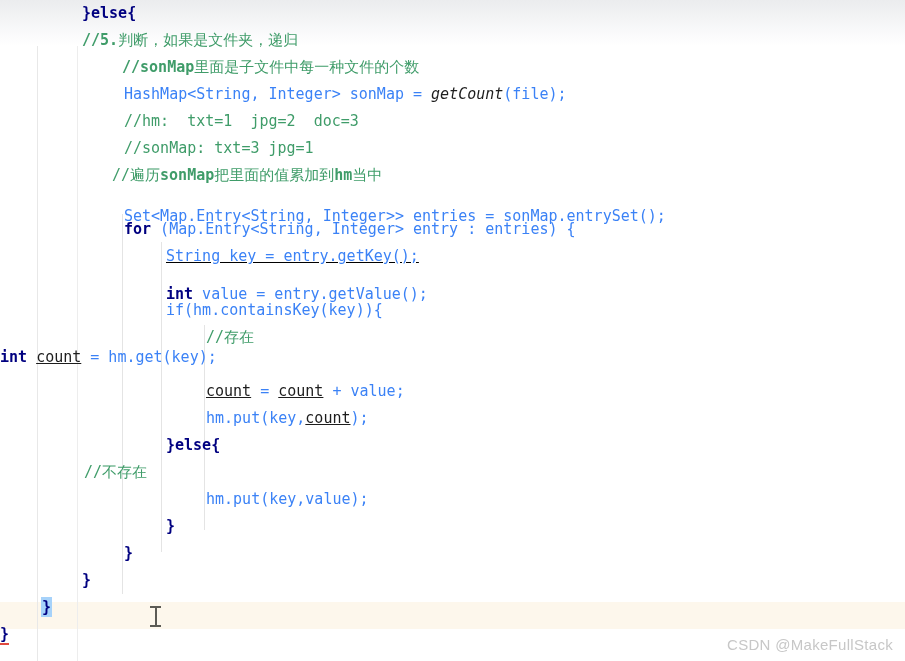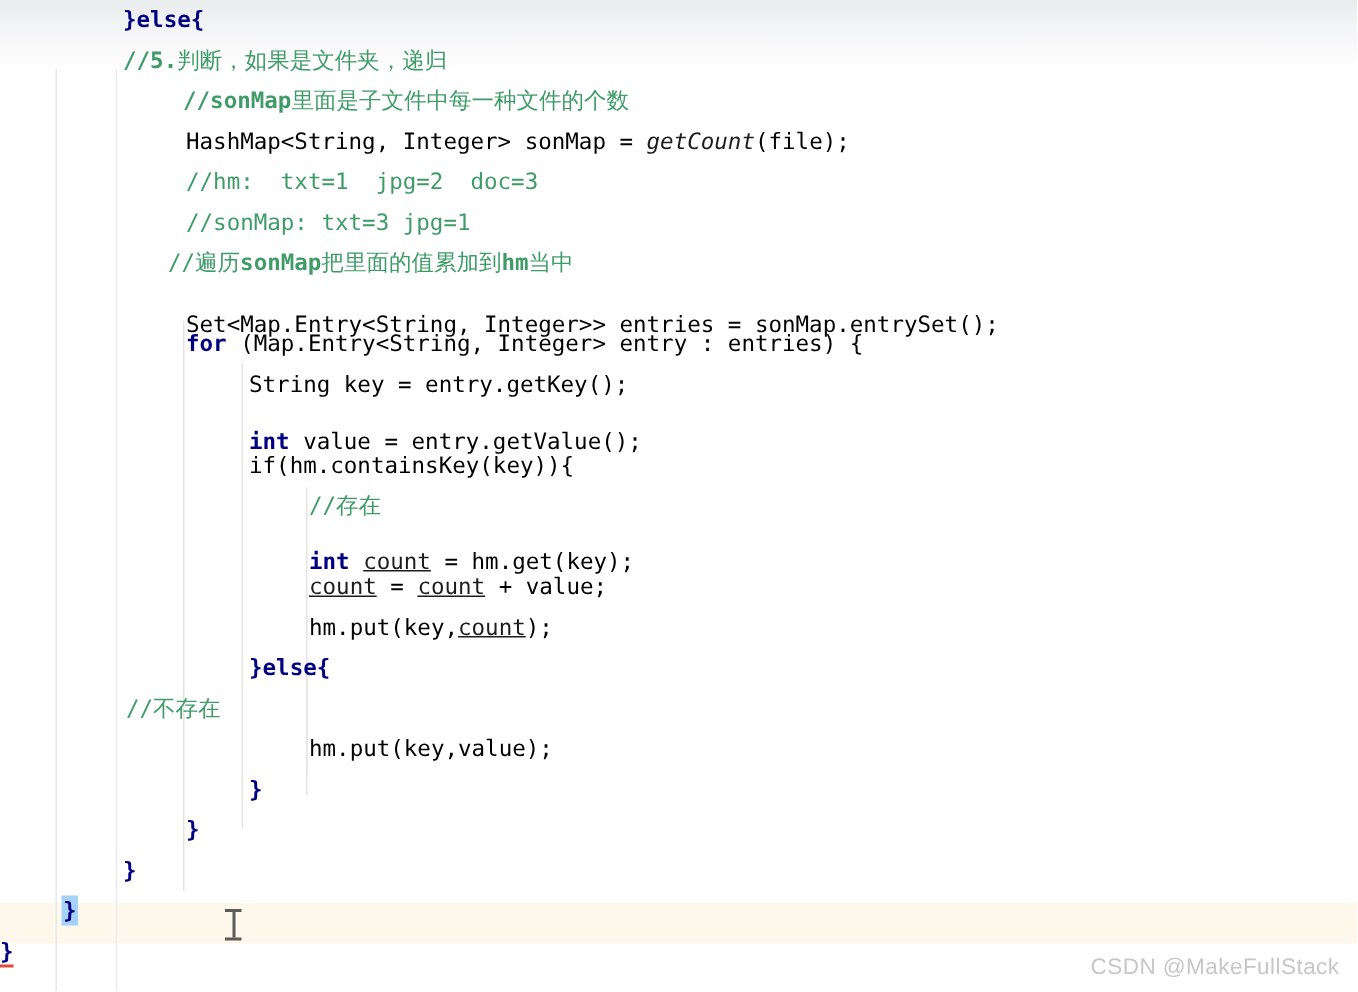--- a/index.html
+++ b/index.html
@@ -68,21 +68,21 @@
     left: 0;
     height: 27px;
     line-height: 27px;
     white-space: pre;
     font-size: 15px;
     letter-spacing: 0px;
   }
 
   
   .kw       { color: #000080; font-weight: bold; }
-  .plain    { color: #000000; }
+  .plain    { color: #3b82f6; }
   .cmt      { color: #3f9c69; }
   .cmt-b    { color: #3f9c69; font-weight: bold; }
   .mth      { color: #1d1d1d; font-style: italic; }
   .und      { color: #1d1d1d; text-decoration: underline; }
   .cn       { font-family: "DejaVu Sans", "Liberation Sans", sans-serif; }
 
   
   .sel-brace {
     background: #a6d2fa;
     color: #000080;
@@ -150,25 +150,25 @@
   <div class="code-layer" id="code-layer">
       <div class="line" style="top: 0px; padding-left: 82px;"><span class="kw">}</span><span class="kw">else</span><span class="kw">{</span></div>
       <div class="line" style="top: 27px; padding-left: 82px;"><span class="cmt-b">//5.</span><span class="cmt cn">判断，如果是文件夹，递归</span></div>
       <div class="line" style="top: 54px; padding-left: 122px;"><span class="cmt-b">//sonMap</span><span class="cmt cn">里面是子文件中每一种文件的个数</span></div>
       <div class="line" style="top: 81px; padding-left: 124px;"><span class="plain">HashMap&lt;String, Integer&gt; sonMap = </span><span class="mth">getCount</span><span class="plain">(file);</span></div>
       <div class="line" style="top: 108px; padding-left: 124px;"><span class="cmt">//hm:  txt=1  jpg=2  doc=3</span></div>
       <div class="line" style="top: 135px; padding-left: 124px;"><span class="cmt">//sonMap: txt=3 jpg=1</span></div>
       <div class="line" style="top: 162px; padding-left: 112px;"><span class="cmt">//</span><span class="cmt cn">遍历</span><span class="cmt-b">sonMap</span><span class="cmt cn">把里面的值累加到</span><span class="cmt-b">hm</span><span class="cmt cn">当中</span></div>
       <div class="line" style="top: 203px; padding-left: 124px;"><span class="plain">Set&lt;Map.Entry&lt;String, Integer&gt;&gt; entries = sonMap.entrySet();</span></div>
       <div class="line" style="top: 216px; padding-left: 124px;"><span class="kw">for</span><span class="plain"> (Map.Entry&lt;String, Integer&gt; entry : entries) {</span></div>
-      <div class="line" style="top: 243px; padding-left: 166px;"><span class="plain">String key = entry.getKey();</span></div>
+      <div class="line" style="top: 243px; padding-left: 166px; text-decoration: underline;"><span class="plain">String key = entry.getKey();</span></div>
       <div class="line" style="top: 281px; padding-left: 166px;"><span class="kw">int</span><span class="plain"> value = entry.getValue();</span></div>
       <div class="line" style="top: 297px; padding-left: 166px;"><span class="plain">if(hm.containsKey(key)){</span></div>
       <div class="line" style="top: 324px; padding-left: 206px;"><span class="cmt">//</span><span class="cmt cn">存在</span></div>
-      <div class="line" style="top: 361px; padding-left: 206px;"><span class="kw">int</span><span class="plain"> </span><span class="und">count</span><span class="plain"> = hm.get(key);</span></div>
+      <div class="line" style="top: 344px; "><span class="kw">int</span><span class="plain"> </span><span class="und">count</span><span class="plain"> = hm.get(key);</span></div>
       <div class="line" style="top: 378px; padding-left: 206px;"><span class="und">count</span><span class="plain"> = </span><span class="und">count</span><span class="plain"> + value;</span></div>
       <div class="line" style="top: 405px; padding-left: 206px;"><span class="plain">hm.put(key,</span><span class="und">count</span><span class="plain">);</span></div>
       <div class="line" style="top: 432px; padding-left: 166px;"><span class="kw">}</span><span class="kw">else</span><span class="kw">{</span></div>
       <div class="line" style="top: 459px; padding-left: 84px;"><span class="cmt">//</span><span class="cmt cn">不存在</span></div>
       <div class="line" style="top: 486px; padding-left: 206px;"><span class="plain">hm.put(key,value);</span></div>
       <div class="line" style="top: 513px; padding-left: 166px;"><span class="kw">}</span></div>
       <div class="line" style="top: 540px; padding-left: 124px;"><span class="kw">}</span></div>
       <div class="line" style="top: 567px; padding-left: 82px;"><span class="kw">}</span></div>
       <div class="line" style="top: 594px; padding-left: 41px;"><span class="sel-brace">}</span></div>
       <div class="line" style="top: 621px;"><span class="err-brace">}</span></div>

